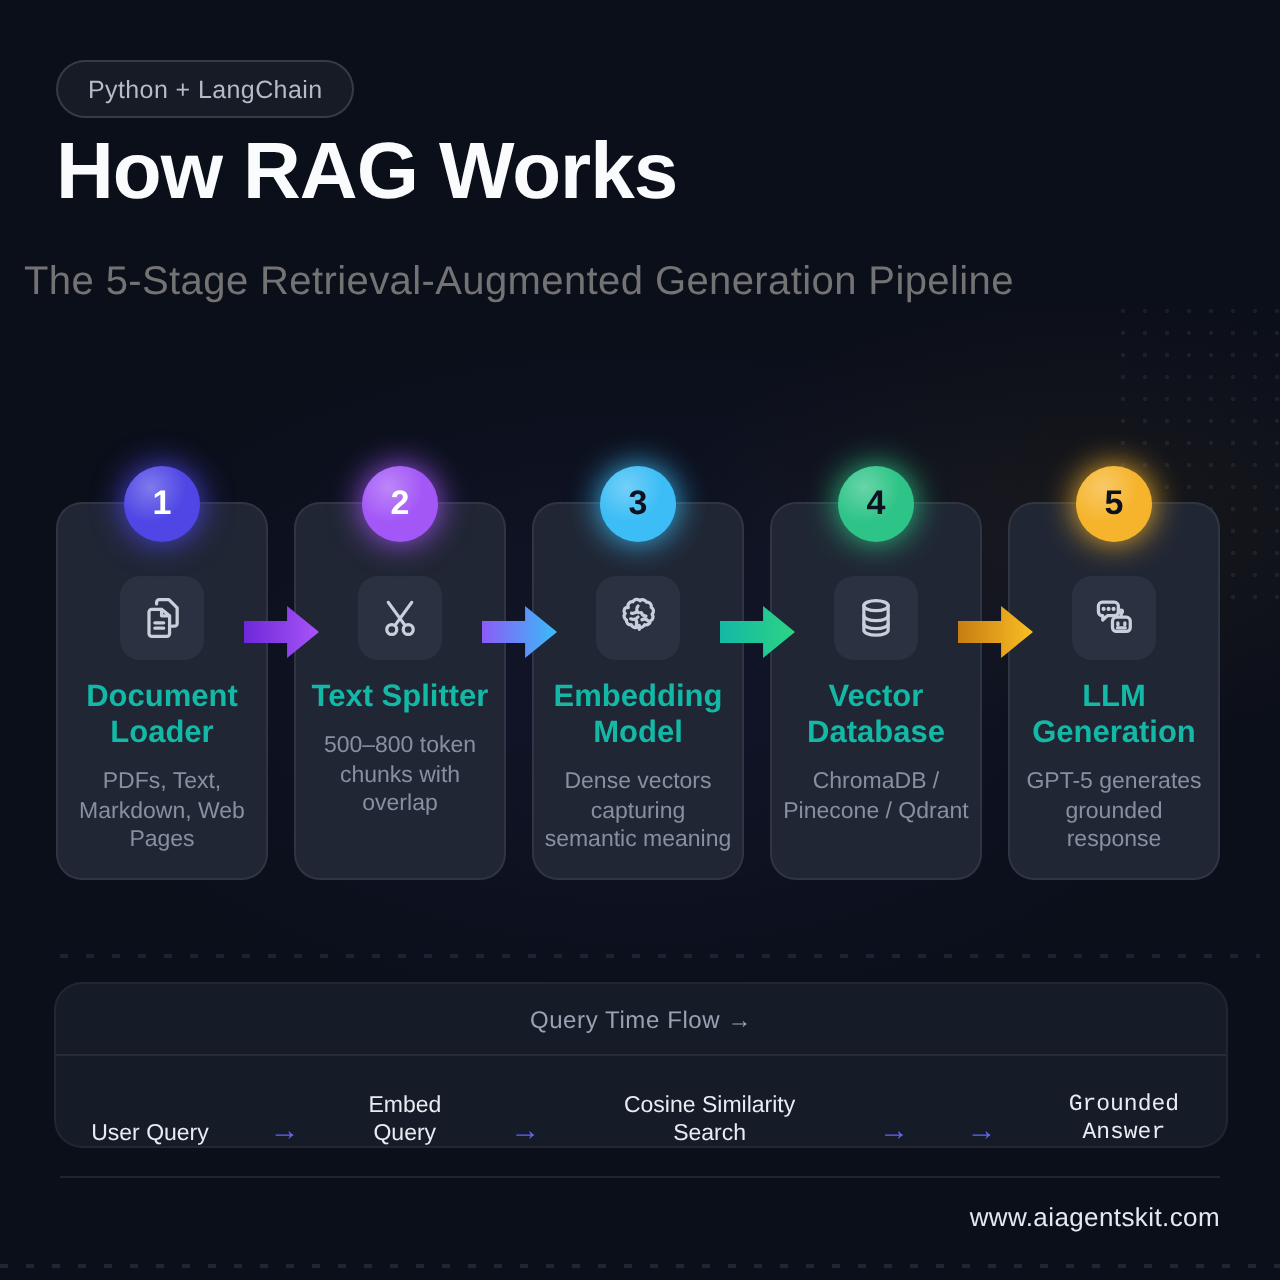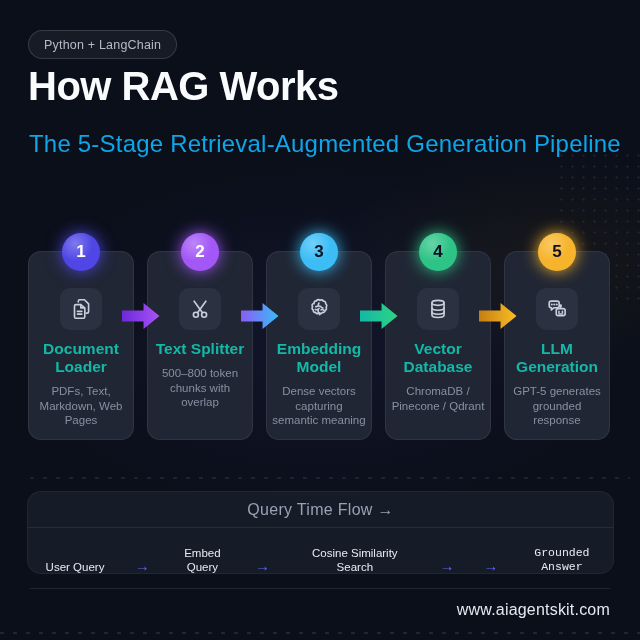--- a/index.html
+++ b/index.html
@@ -33,22 +33,22 @@
     position:absolute;left:28px;top:30px;height:29px;box-sizing:border-box;
     padding:0 15px;border-radius:999px;display:flex;align-items:center;
     background:rgba(255,255,255,0.05);border:1px solid rgba(255,255,255,0.14);
     font-size:12.5px;color:#b4bbc9;letter-spacing:.2px;
   }
   .title{
     position:absolute;left:28px;top:64px;
     font-size:40px;font-weight:800;color:#fafbfd;letter-spacing:-0.5px;
   }
   .subtitle{
-    position:absolute;left:29px;top:130px;
-    font-size:24px;font-weight:400;color:#0ea5e9;letter-spacing:.2px;
+    position:absolute;left:12px;top:130px;
+    font-size:20px;font-weight:400;color:#737373;letter-spacing:.2px;
   }
 
   
   .stages{position:absolute;left:28px;top:251px;width:582px;height:189px;}
   .card{
     position:absolute;top:0;width:106px;height:189px;box-sizing:border-box;
     background:#202634;border:1px solid rgba(255,255,255,0.07);
     border-radius:13px;display:flex;flex-direction:column;align-items:center;
     padding:36px 5px 0 5px;
   }
@@ -82,41 +82,41 @@
   }
   .sarrow.a0{left:93.5px;} .sarrow.a1{left:212.5px;} .sarrow.a2{left:331.5px;} .sarrow.a3{left:450.5px;}
 
   
   .flow-panel{
     position:absolute;left:27px;top:491px;width:587px;height:83px;box-sizing:border-box;
     background:#161b28;border:1px solid rgba(255,255,255,0.05);border-radius:14px;
   }
   .flow-title{
     height:36px;box-sizing:border-box;display:flex;align-items:center;justify-content:center;
-    font-size:16px;color:#99a1b3;letter-spacing:.3px;
+    font-size:12px;color:#99a1b3;letter-spacing:.3px;
     border-bottom:1px solid rgba(255,255,255,0.08);
   }
   .flow-row{
     height:46px;display:flex;align-items:flex-end;justify-content:space-between;
     padding:0 16px;
   }
   .flow-step{
     font-size:11.5px;line-height:14px;color:#e8ebf2;text-align:center;font-weight:500;
   }
   .flow-step.w0{width:62px;} .flow-step.w1{width:48px;} .flow-step.w2{width:112px;margin-top:44px;}
   .flow-step.w3{width:96px;} .flow-step.w4{width:70px;font-family:Liberation Mono, monospace;}
   .flow-arrow{font-size:15px;color:#6366f1;flex:none;}
 
   
   .footer-divider{
     position:absolute;left:30px;right:30px;top:588px;height:1px;
     background:rgba(255,255,255,0.09);
   }
   .footer-link{
-    position:absolute;right:30px;top:601px;font-size:16px;color:#e4e8ef;
+    position:absolute;right:30px;top:601px;font-size:13px;color:#e4e8ef;
     text-decoration:none;letter-spacing:.2px;
   }
 </style>
 </head>
 <body>
 
 <div class="canvas">
   <div class="glow"></div>
   <div class="dots-area dots-right"></div>
   <div class="dash-row dash-top-flow"></div>

